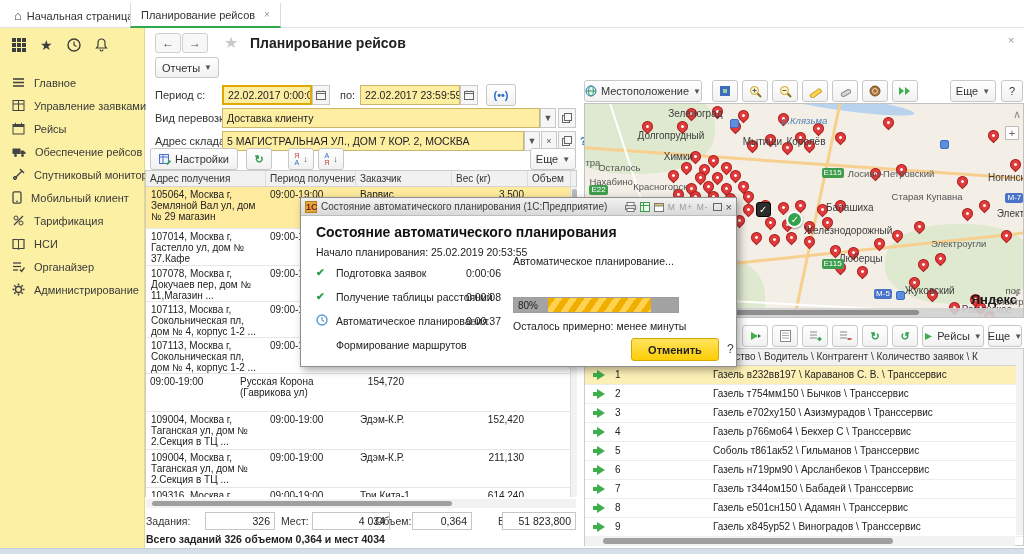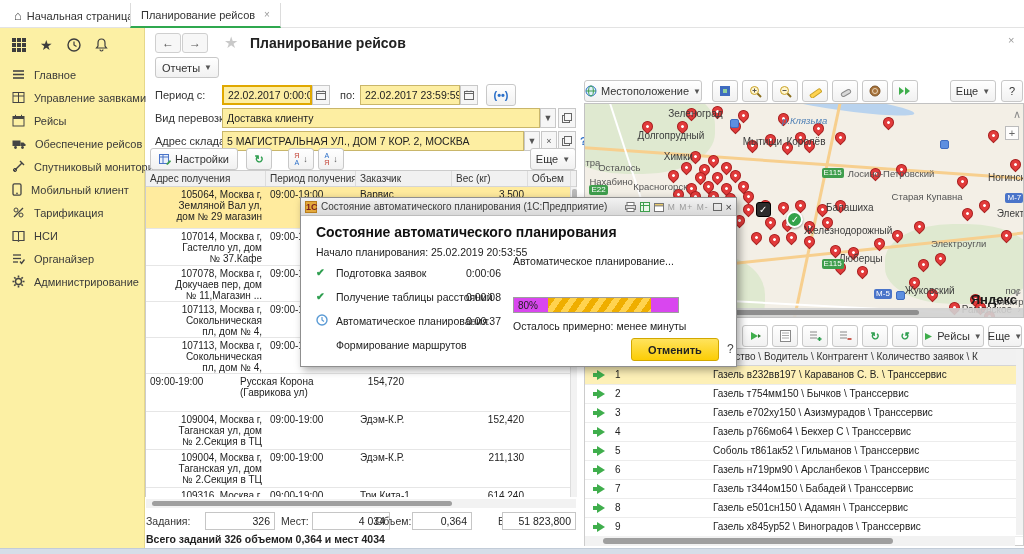--- a/index.html
+++ b/index.html
@@ -11,21 +11,21 @@
   .tab { position:absolute; top:3px; height:25px; display:flex; align-items:center; gap:5px; padding:0 10px; font-size:11px; color:#333; }
   .tab.home { left:4px; }
   .tab.active { left:130px; border-left:1px solid #dcdcdc; border-right:1px solid #dcdcdc; border-bottom:2px solid #2fa84f; background:#fff; }
   .tab .x { color:#9a9a9a; font-size:10px; margin-left:4px; }
   .home-ico { color:#444; font-size:13px; }
 
   
   .sidebar { position:absolute; left:0; top:28px; width:145px; height:526px; background:#fcf0a4; border-right:1px solid #e6d88a; }
   .side-icons { display:flex; gap:14px; padding:9px 0 6px 12px; align-items:center; }
   .side-icons svg, .side-icons span { color:#3d3d3d; }
-  .side-menu { margin-top:4px; }
+  .side-menu { margin-top:12px; }
   .side-item { display:flex; align-items:center; gap:9px; height:23px; padding-left:12px; color:#3a3a3a; cursor:default; }
   .side-item svg { flex:0 0 13px; }
   .side-item .lbl { font-size:11px; white-space:nowrap; }
 
   
   .navbtn { position:absolute; top:33px; width:26px; height:20px; border:1px solid #cfcfcf; background:#f7f7f7; border-radius:3px; text-align:center; line-height:18px; color:#555; font-size:12px; }
   .pg-star { position:absolute; left:224px; top:33px; color:#c9c9c9; font-size:16px; }
   .pg-title { position:absolute; left:250px; top:35px; font-size:14px; font-weight:bold; color:#222; }
   .pg-close { position:absolute; left:1008px; top:34px; color:#9a9a9a; font-size:11px; }
   .btn { border:1px solid #c8c8c8; background:linear-gradient(#ffffff,#f1f1f1); border-radius:3px; font-size:11px; color:#333; display:inline-flex; align-items:center; justify-content:center; gap:4px; }
@@ -40,21 +40,21 @@
   .q-help { position:absolute; color:#2a6fc9; font-weight:bold; font-size:11px; }
 
   
   .orders-toolbar .btn { position:absolute; height:22px; }
   .tbl { position:absolute; left:145px; top:170px; width:432px; height:327px; border:1px solid #cccccc; border-bottom:none; overflow:hidden; background:#fff; }
   .thead { display:flex; height:16px; background:#f1f1f1; border-bottom:1px solid #d5d5d5; font-size:10px; color:#333; }
   .thead .c { padding:2px 4px; border-right:1px solid #dcdcdc; overflow:hidden; white-space:nowrap; }
   .c.addr { width:120px; } .c.per { width:90px; } .c.cust { width:96px; } .c.wgt { width:76px; text-align:left; } .c.vol { width:43px; }
   .trow { display:flex; border-bottom:1px solid #e6e6e6; font-size:10px; color:#222; }
   .trow .c { padding:2px 4px 0 4px; line-height:11px; overflow:hidden; }
-  .trow .c.addr { padding-left:26px;text-align:right; }
+  .trow .c.addr { padding-left:5px; }
   .trow .c.wgt { text-align:right; }
   .trow.sel { background:#ffeb9e; }
   .vscroll { position:absolute; left:570px; top:187px; width:7px; height:310px; background:#f2f2f2; border-left:1px solid #ddd; }
   .vscroll .th { position:absolute; left:1px; top:2px; width:5px; height:46px; background:#b9b9b9; border-radius:2px; }
   .hscroll { position:absolute; left:146px; top:499px; width:430px; height:9px; background:#f2f2f2; }
   .hscroll .th { position:absolute; left:6px; top:2px; width:300px; height:5px; background:#9f9f9f; border-radius:3px; }
 
   .sum-label { position:absolute; top:515px; font-size:10.5px; color:#333; }
   .sum-field { position:absolute; top:512px; height:18px; border:1px solid #c6c6c6; background:#fff; font-size:10.5px; text-align:right; padding:2px 4px; }
   .total-line { position:absolute; left:146px; top:533px; font-size:10.5px; font-weight:bold; color:#222; }
@@ -106,21 +106,21 @@
   .dlg-bar .mm { color:#9a9a9a; font-size:8.5px; letter-spacing:1px; }
   .dlg-bar .wbox { width:9px; height:8px; border:1px solid #666; }
   .dlg-title { position:absolute; left:15px; top:26px; font-size:14px; font-weight:600; color:#111; }
   .dlg-start { position:absolute; left:15px; top:48px; font-size:10.5px; }
   .step { position:absolute; left:15px; width:230px; height:20px; font-size:10.5px; }
   .step .ic { position:absolute; left:0; top:0; width:14px; }
   .step .lb { position:absolute; left:20px; top:1px; }
   .step .tm { position:absolute; left:150px; top:1px; width:46px; text-align:left; }
   .ic-done { color:#2e9e4f; font-weight:bold; }
   .dlg-status { position:absolute; left:212px; top:57px; font-size:10.5px; }
-  .pbar { position:absolute; left:212px; top:99px; width:166px; height:16px; border:1px solid #9e9e9e; background:#d946ef; }
+  .pbar { position:absolute; left:212px; top:99px; width:166px; height:16px; border:1px solid #9e9e9e; background:#a3a3a3; }
   .pbar .fill { position:absolute; left:34px; top:0; height:100%; width:63%; background:repeating-linear-gradient(125deg,#efae00 0 6px,#ffd34f 6px 12px); }
   .pbar .pct { position:absolute; left:4px; top:2px; font-size:10px; z-index:2; }
   .dlg-remaining { position:absolute; left:212px; top:122px; font-size:10.5px; }
   .cancel-btn { position:absolute; left:330px; top:140px; width:88px; height:23px; background:linear-gradient(#ffe35d,#fccd05); border:1px solid #d2a800; border-radius:3px; font-size:11px; font-weight:bold; color:#222; display:flex; align-items:center; justify-content:center; }
   .dlg-help { position:absolute; left:426px; top:144px; font-size:12px; color:#444; }
 
   .statusbar { position:absolute; left:0; top:548px; width:1024px; height:6px; background:#d6dee8; border-top:1px solid #c2ccd8; }
   svg { display:block; }
 </style>
 </head>

